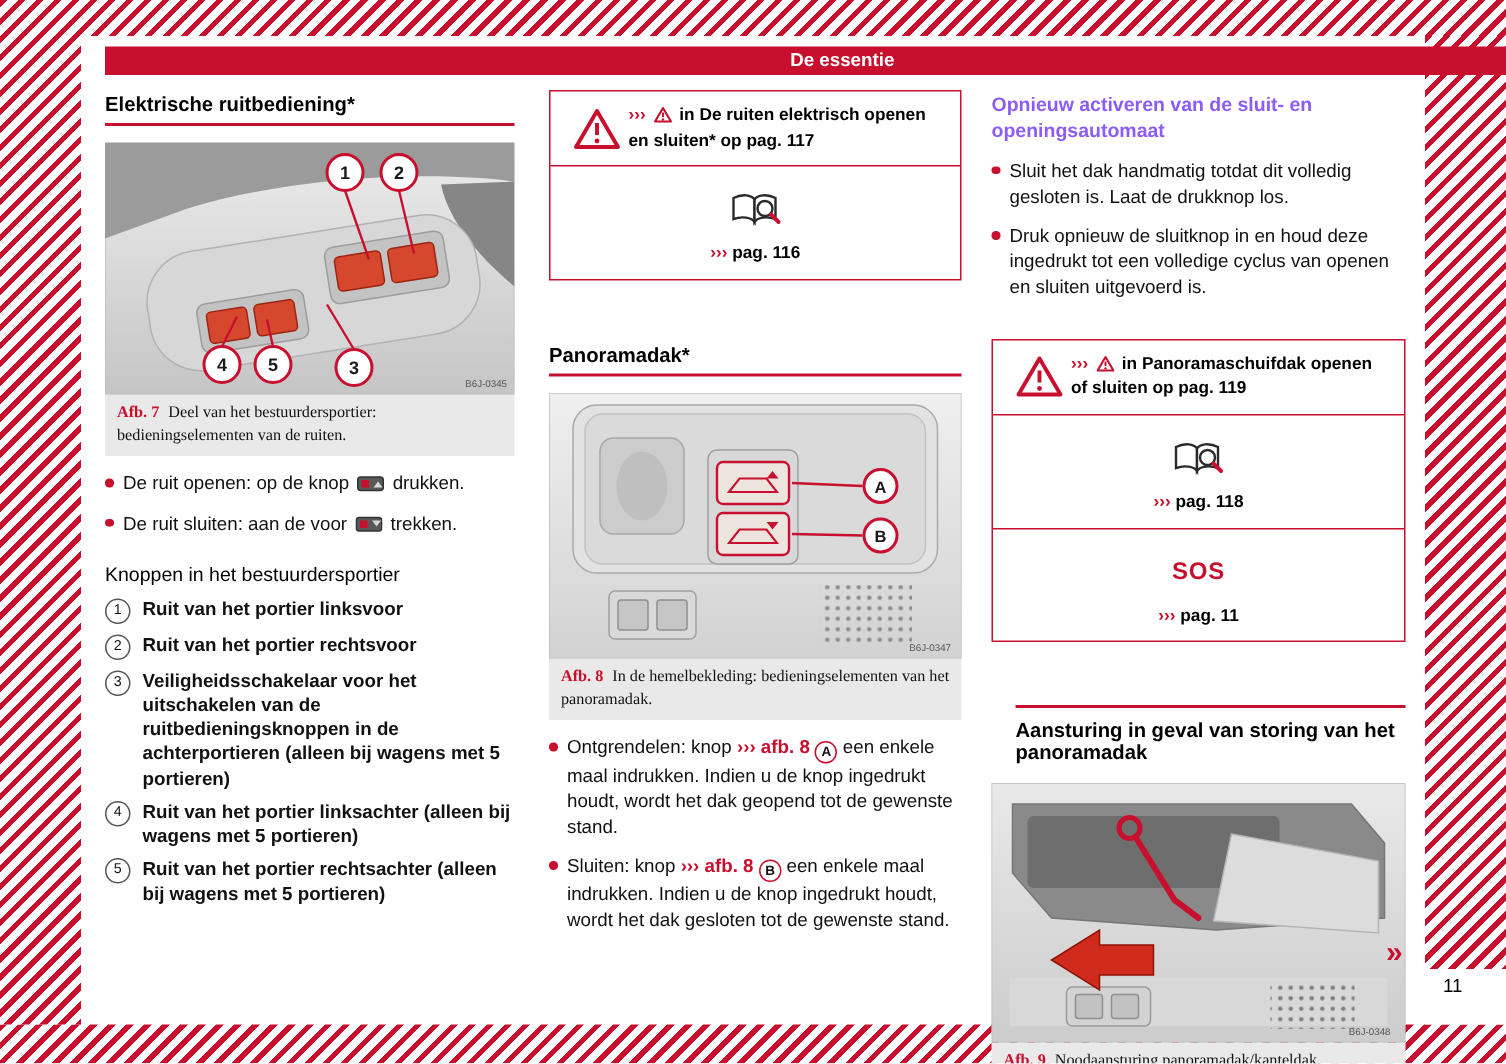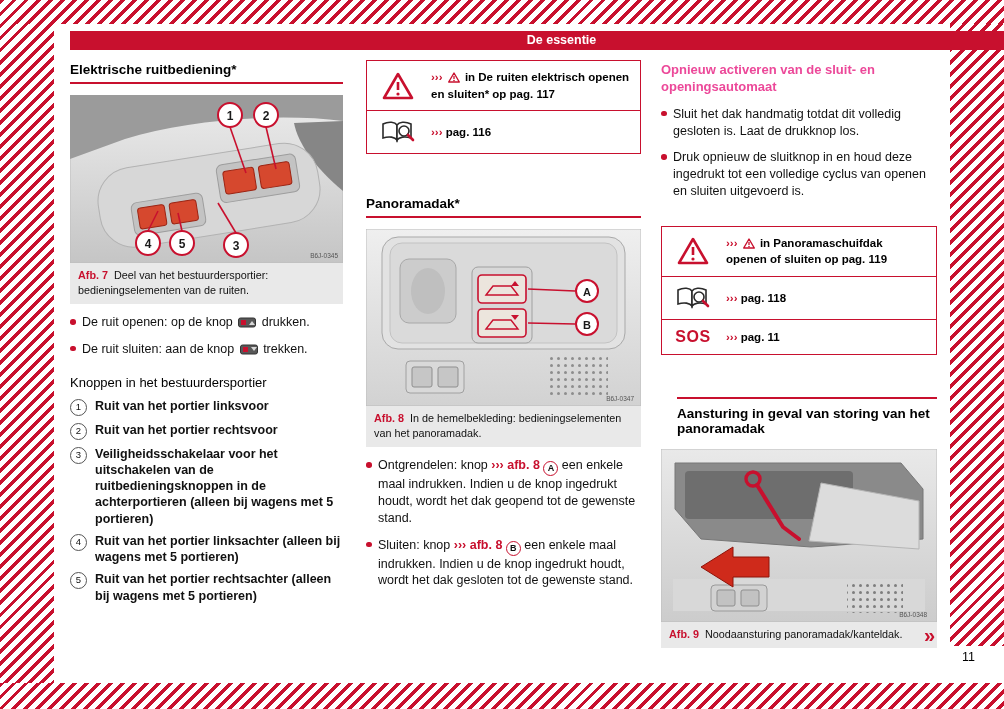--- a/index.html
+++ b/index.html
@@ -25,45 +25,45 @@
   .col1{left:70px;width:273px;}
   .col2{left:366px;width:275px;}
   .col3{left:661px;width:276px;}
 
   .section-title{font-size:13.5px;font-weight:bold;margin:2px 0 0;color:#000;}
   .rule{height:2px;background:#c8102e;margin:5px 0 11px;}
   .rule-above{height:2px;background:#c8102e;margin:0 0 7px;}
   .subhead{font-size:13px;font-weight:normal;margin:17px 0 8px;color:#000;}
 
   .fig{display:block;}
-  .fig-caption{background:#e9e9e9;padding:5px 8px 7px;font-size:10.8px;line-height:1.35;color:#111;}
+  .fig-caption{background:#e9e9e9;padding:5px 8px 7px;font-size:10.8px;line-height:1.35;color:#111;font-family:Liberation Serif, serif;}
   .fig-label{color:#c8102e;font-weight:bold;margin-right:6px;}
 
   .bullet{position:relative;padding-left:12px;margin:10px 0;font-size:12.5px;line-height:1.34;}
   .dot{position:absolute;left:0;top:5px;width:5.5px;height:5.5px;background:#c8102e;border-radius:50%;}
   .red-bold{color:#c8102e;font-weight:bold;}
   .inline-callout{display:inline-block;width:13px;height:13px;border:1.5px solid #c8102e;border-radius:50%;
                   font-size:9px;font-weight:bold;line-height:13px;text-align:center;vertical-align:-2px;
                   background:#fff;color:#111;}
   .inline-icon{vertical-align:-2px;margin:0 2px;}
 
   .numlist{margin-top:4px;}
   .numitem{display:flex;gap:8px;margin:6px 0;font-size:12.5px;line-height:1.3;}
   .lnum{flex:0 0 15px;height:15px;border:1px solid #555;border-radius:50%;font-size:9.5px;
         line-height:14px;text-align:center;color:#111;margin-top:1px;background:#fff;}
   .numitem .itext{flex:1;font-weight:bold;}
 
   .refbox{border:1.6px solid #c8102e;background:#fff;}
-  .refbox-row{display:flex;align-items:center;gap:12px;padding:8px 10px;}
-  .refbox-row + .refbox-row{border-top:1px solid #c8102e;}
+  .refbox-row{display:flex;align-items:center;gap:0;padding:8px 10px;}
+  .refbox-row + .refbox-row{border-top:1px solid #c8102e;flex-direction:column;}
   .refbox-icon{flex:0 0 42px;display:flex;justify-content:center;align-items:center;}
   .refbox-text{font-size:11.5px;font-weight:bold;line-height:1.45;color:#000;}
   .sos{color:#c8102e;font-weight:bold;font-size:16px;letter-spacing:0.5px;}
 
-  .heading-bold{font-size:13px;font-weight:bold;line-height:1.3;margin:2px 0 10px;color:#ec4899;}
+  .heading-bold{font-size:13px;font-weight:bold;line-height:1.3;margin:2px 0 10px;color:#8b5cf6;}
   .continuation{position:absolute;left:924px;top:624px;color:#c8102e;font-size:20px;font-weight:bold;}
   .spacer-refbox{height:40px;}
 </style>
 </head>
 <body>
 
 <div class="page">
 
   <div class="hatch hatch-top"></div>
   <div class="hatch hatch-bottom"></div>
@@ -125,21 +125,21 @@
     <div class="bullet">
       <span class="dot"></span>
       <span>De ruit openen: op de knop </span><svg class="inline-icon" width="18" height="12" viewBox="0 0 18 12">
           <rect x="0.5" y="2" width="17" height="9" rx="2" fill="#585858" stroke="#333"></rect>
           <rect x="3" y="4" width="5" height="5" fill="#c8102e"></rect>
           <path d="M11,9 l3,-4 3,4 Z" fill="#d8d8d8"></path>
         </svg><span> drukken.</span>
     </div>
     <div class="bullet">
       <span class="dot"></span>
-      <span>De ruit sluiten: aan de knop </span><svg class="inline-icon" width="18" height="12" viewBox="0 0 18 12">
+      <span>De ruit sluiten: aan de voor </span><svg class="inline-icon" width="18" height="12" viewBox="0 0 18 12">
           <rect x="0.5" y="2" width="17" height="9" rx="2" fill="#585858" stroke="#333"></rect>
           <rect x="3" y="4" width="5" height="5" fill="#c8102e"></rect>
           <path d="M11,4 l3,4 3,-4 Z" fill="#d8d8d8"></path>
         </svg><span> trekken.</span>
     </div>
 
     <div class="subhead">Knoppen in het bestuurdersportier</div>
 
     <div class="numlist">
       <div class="numitem">

